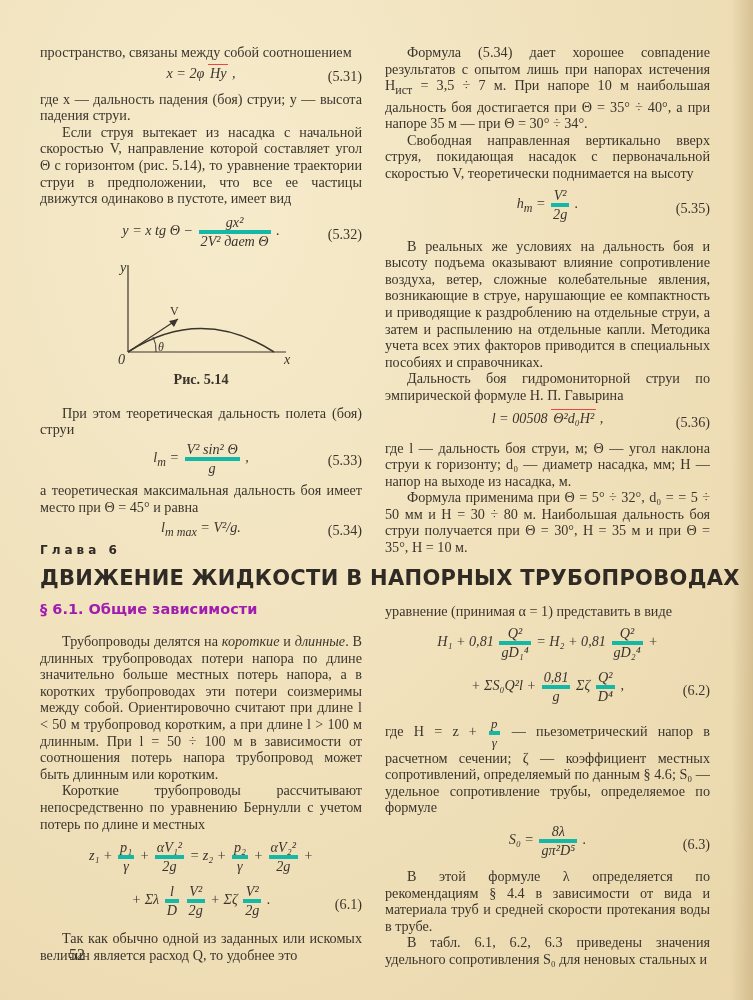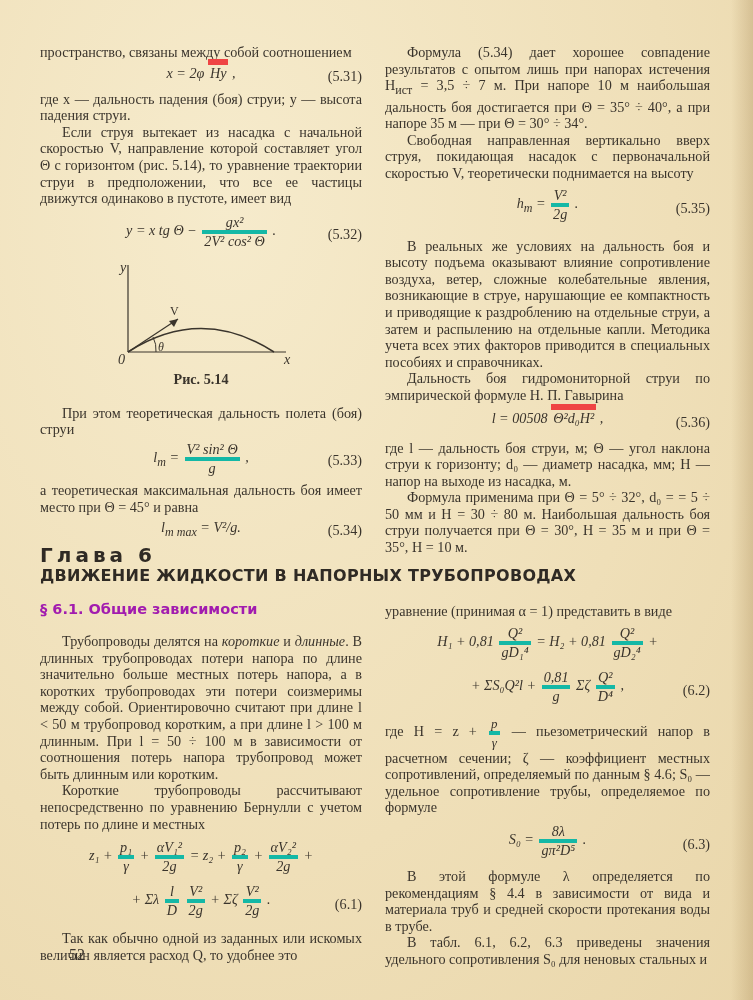--- a/index.html
+++ b/index.html
@@ -15,28 +15,28 @@
   .col { position:absolute; font-size:14.2px; line-height:16.6px; text-align:justify; }
   .col-left { left:40px; width:322px; }
   .col-right { left:385px; width:325px; }
   p { margin:0; }
   .ind { text-indent:22px; }
   .formula { position:relative; height:auto; text-align:center; font-style:italic; margin:4px 0; }
   .formula .eqnum { position:absolute; right:0; top:50%; transform:translateY(-50%); font-style:normal; }
   .frac { display:inline-block; vertical-align:middle; text-align:center; margin:0 2px; }
   .frac > span { display:block; line-height:15px; padding:0 2px; }
   .frac > span.num { border-bottom:4px solid #14b8a6; }
-  .sqrt { border-top:6px solid #ef4444; padding:0 2px;margin-top:48px; }
+  .sqrt { border-top:1px solid #ef4444; padding:0 2px;margin-top:48px; }
   .dn { font-size:12px; vertical-align:sub; }
   .it { font-style:italic; }
   .fig { position:relative; width:190px; height:130px; margin:4px auto 0 auto; }
   .fig-caption { text-align:center; margin-top:2px;font-weight:bold; }
   .chapter { position:absolute; left:40px; font-family:"DejaVu Sans","Liberation Sans",sans-serif; font-weight:bold; color:#2f2a24; }
-  .chapter-num { top:543px; font-size:20px; letter-spacing:4px; }
-  .chapter-title { top:566px; font-size:16px; letter-spacing:0.3px; }
+  .chapter-num { top:543px; font-size:12px; letter-spacing:4px; }
+  .chapter-title { top:566px; font-size:21px; letter-spacing:0.3px; }
   .section-title { position:absolute; left:40px; top:601px; font-family:"DejaVu Sans","Liberation Sans",sans-serif; font-weight:bold; font-size:14.5px; color:#a21caf; }
   .page-num { position:absolute; left:34px; top:946px; font-size:16px;margin-left:35px; }
 </style>
 </head>
 <body>
 
 <div class="edge-right"></div>
 
 <div class="col col-left" style="top:44px;">
   <p>пространство, связаны между собой соотношением</p>
@@ -45,21 +45,21 @@
     <span class="sqrt">Hy</span>
     <span>,</span>
     <span class="eqnum">(5.31)</span>
   </div>
   <p>где x — дальность падения (боя) струи; y — высота падения струи.</p>
   <p class="ind">Если струя вытекает из насадка с начальной скоростью V, направление которой составляет угол Θ с горизонтом (рис. 5.14), то уравнение траектории струи в предположении, что все ее частицы движутся одинаково в пустоте, имеет вид</p>
   <div class="formula" style="height:38px; margin-top:8px;">
     <span>y = x tg Θ −</span>
     <span class="frac">
       <span class="num">gx²</span>
-      <span>2V² cos² Θ</span>
+      <span>2V² дает Θ</span>
     </span>
     <span>.</span>
     <span class="eqnum">(5.32)</span>
   </div>
 
   <div class="fig">
     <svg width="190" height="112" viewBox="0 0 190 112">
       <line x1="22" y1="8" x2="22" y2="95" stroke="#3a342c" stroke-width="1.2"></line>
       <line x1="22" y1="95" x2="180" y2="95" stroke="#3a342c" stroke-width="1.2"></line>
       <line x1="22" y1="95" x2="72" y2="62" stroke="#3a342c" stroke-width="1.2"></line>

